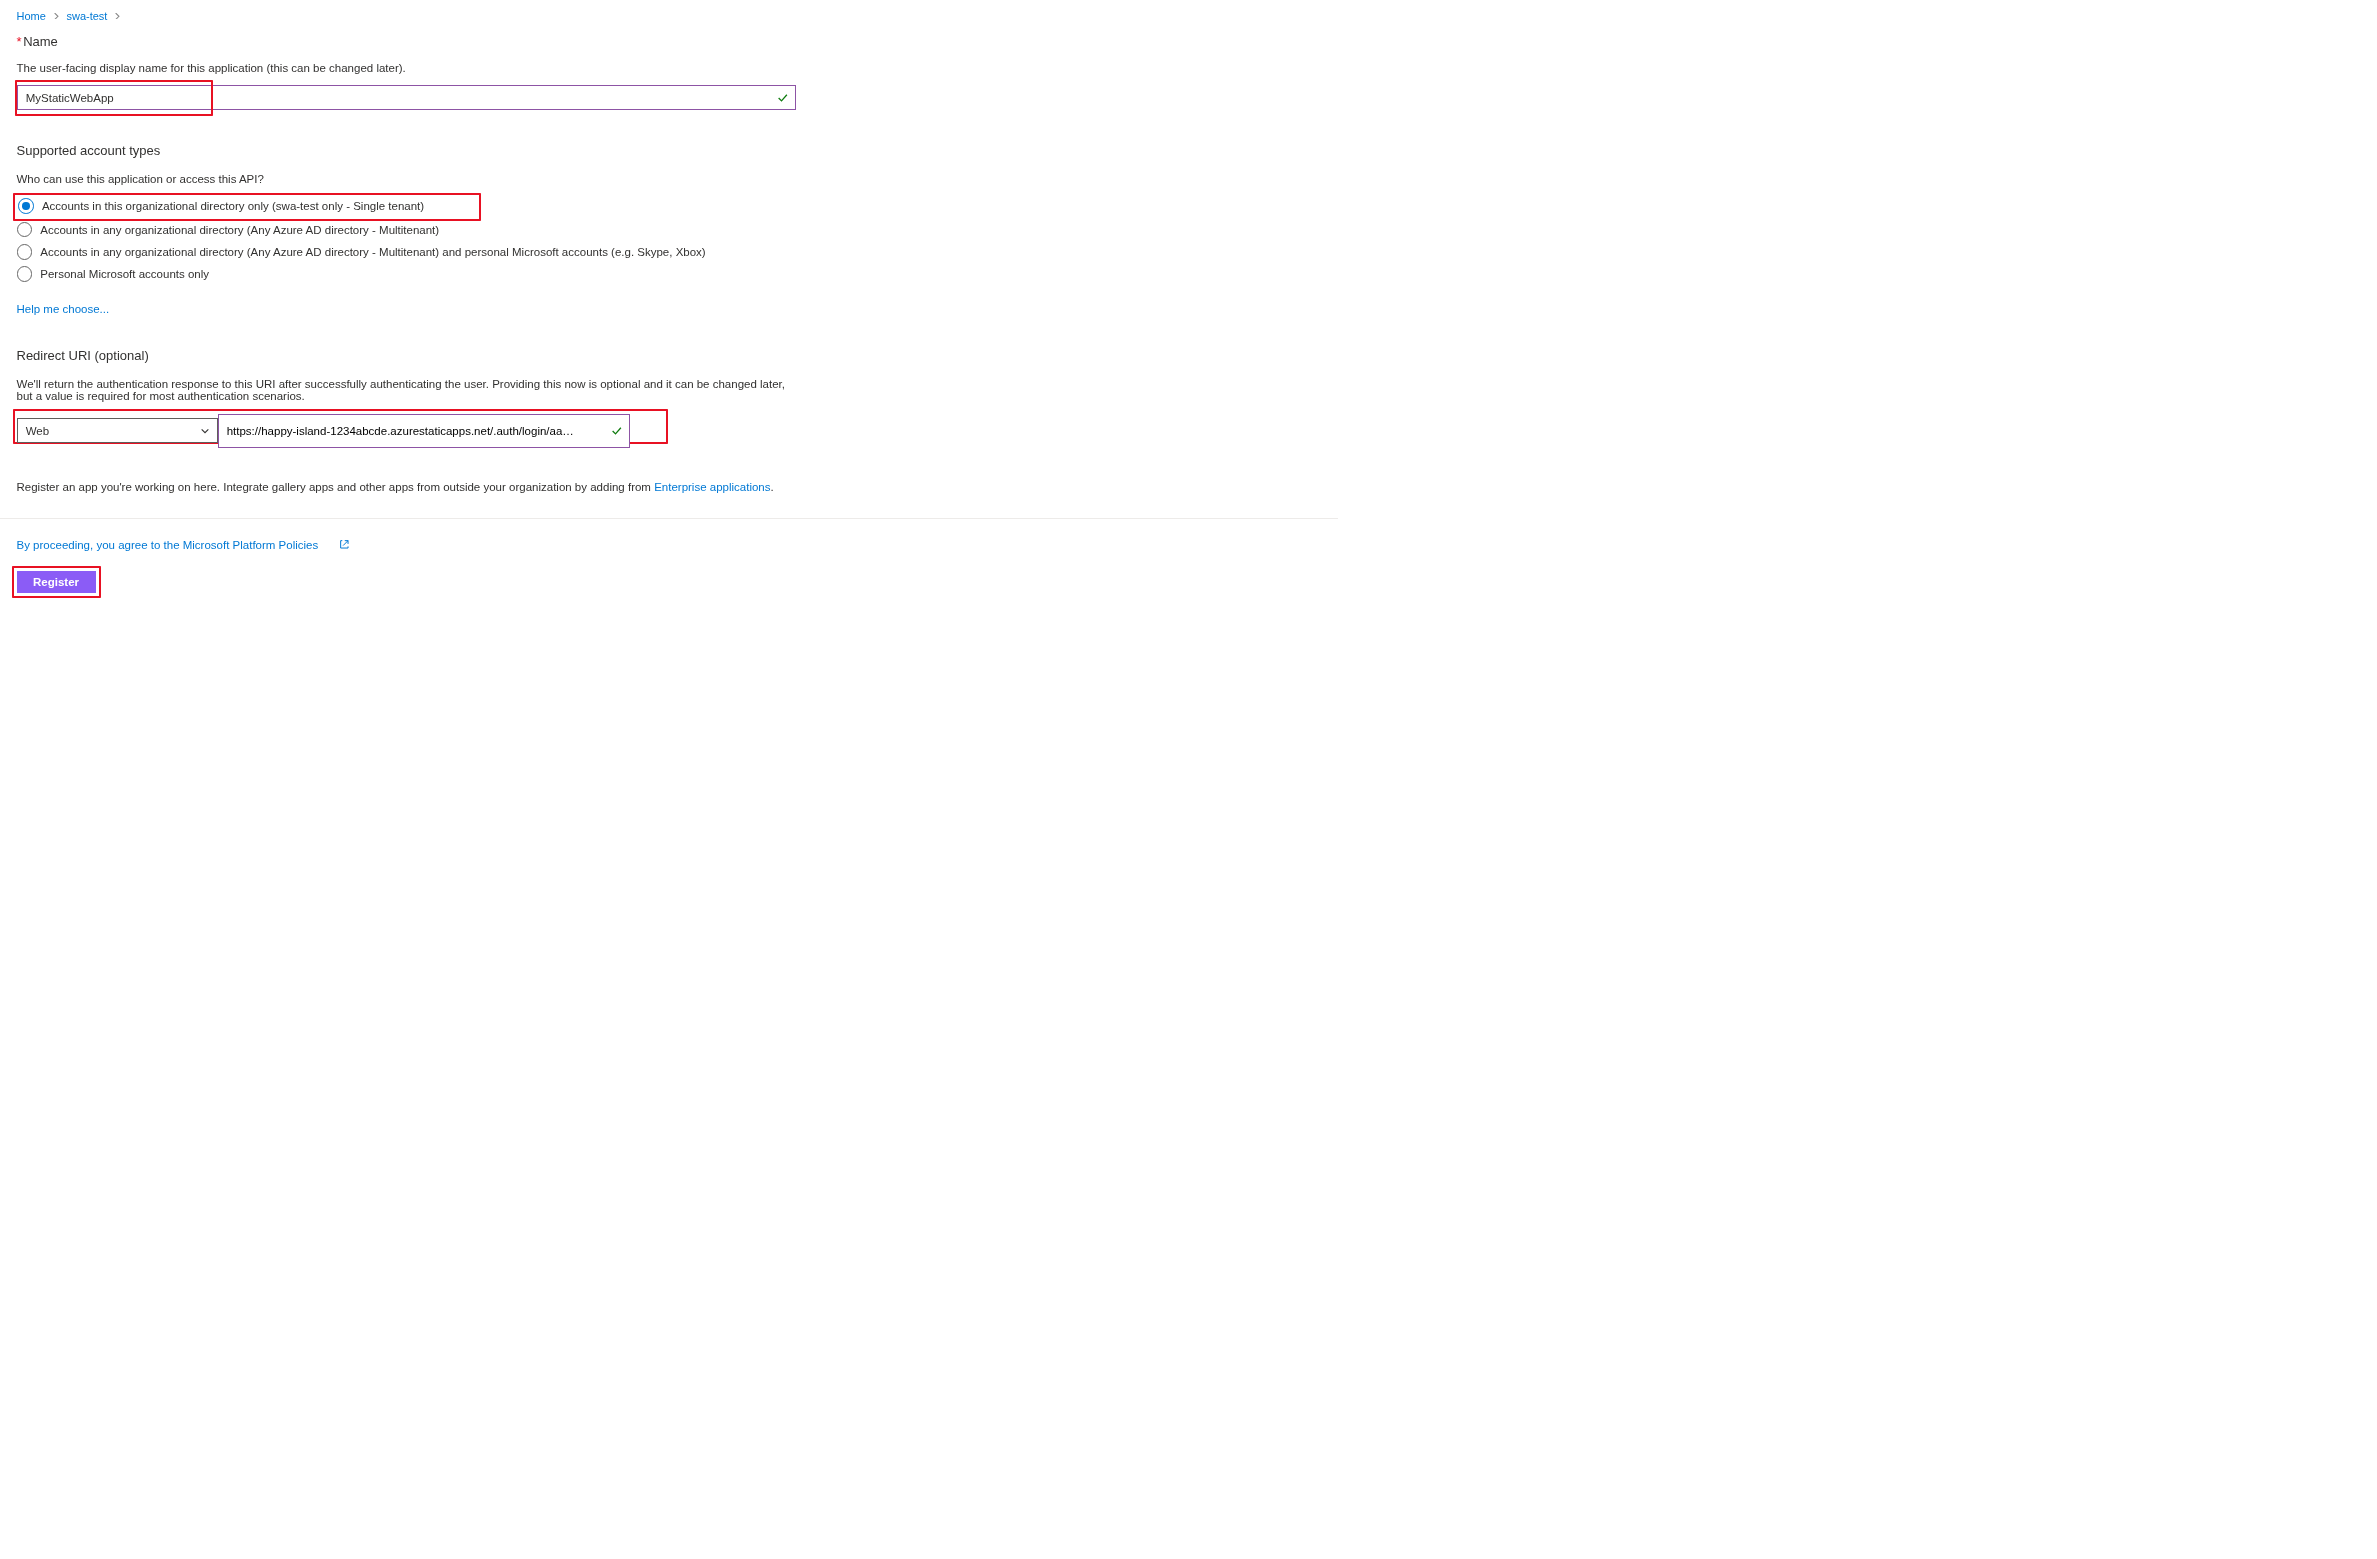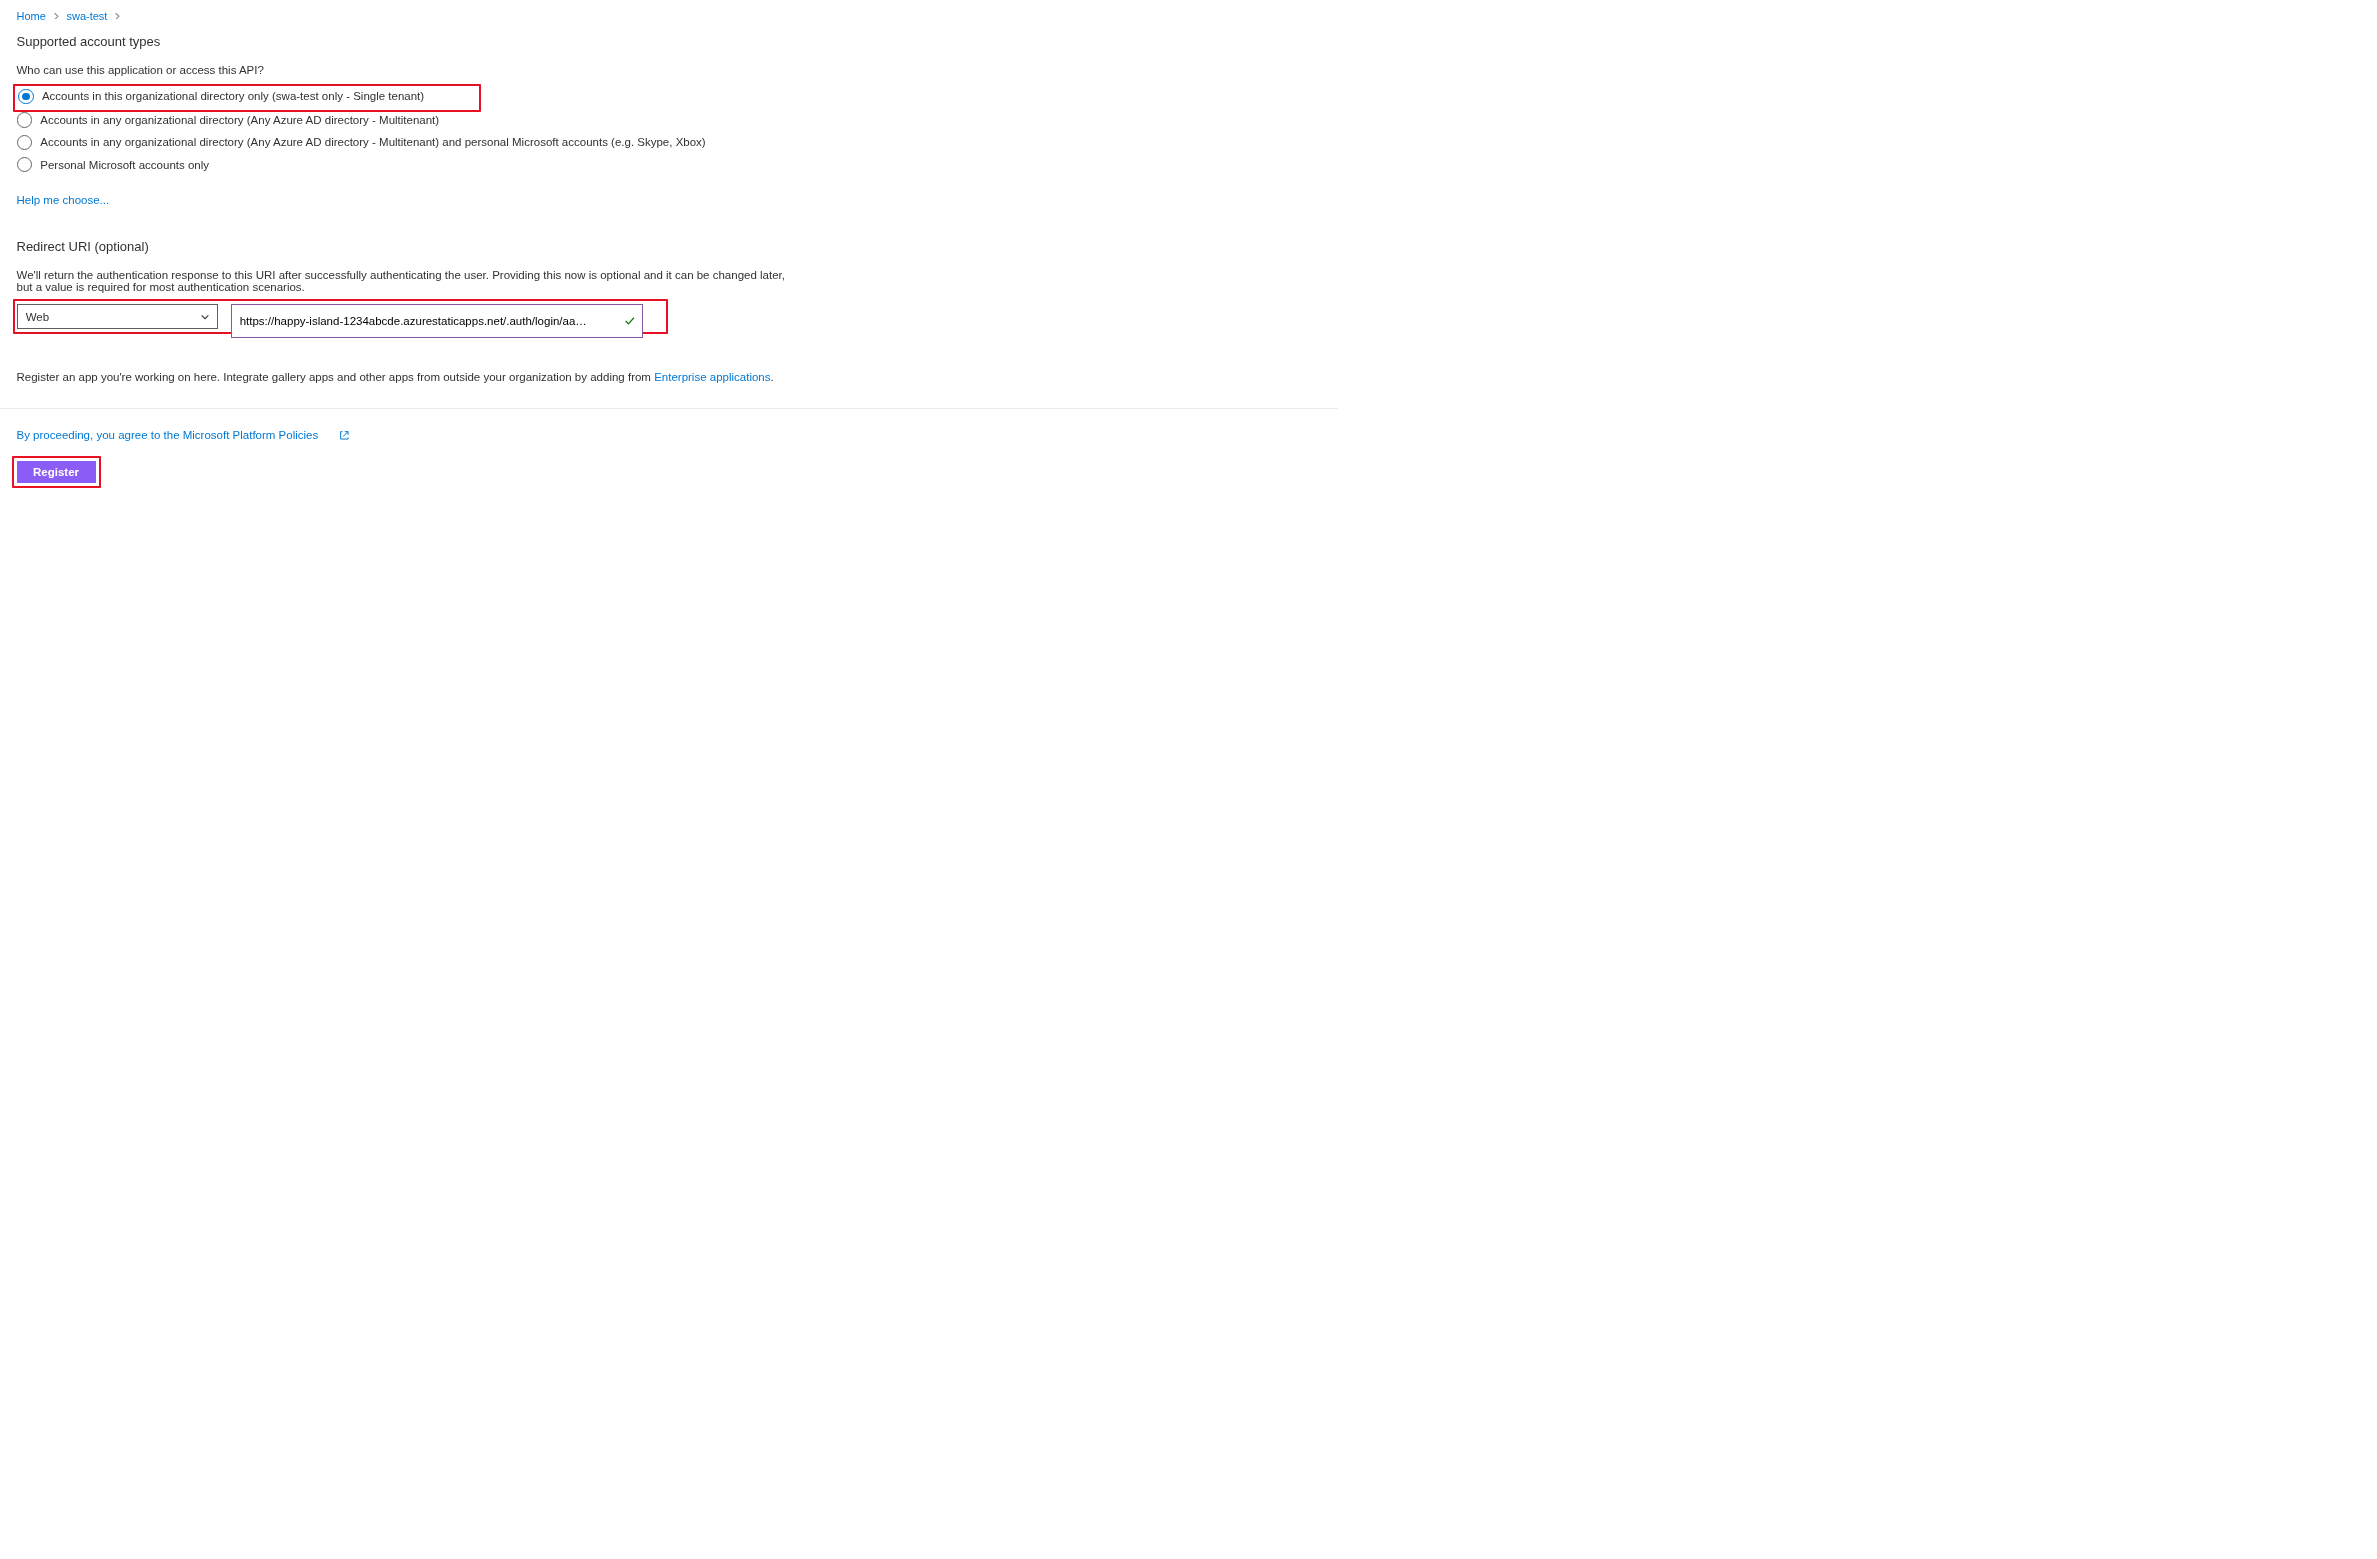--- a/index.html
+++ b/index.html
@@ -127,22 +127,21 @@
   .radio-row-hl .hl-red {
     position: absolute;
     left: -3.3px; top: -3.3px;
     width: 468px; height: 28px;
     pointer-events: none;
   }
   .link { color: #0078d4; text-decoration: none; cursor: pointer; }
   .help-link { display: inline-block; margin-top: 21.4px; }
   .redirect-row {
     display: flex;
-    align-items: flex-start;
-    gap: 13px;
+    align-items: center;
     position: relative;
     margin-top: 8.2px;
   }
   .redirect-row .hl-red {
     position: absolute;
     left: -3.3px;
     top: -5px;
     width: 655px;
     height: 35px;
     pointer-events: none;
@@ -235,20 +234,37 @@
     <span class="sep">
       <svg width="6.6" height="6.6" viewBox="0 0 8 8">
           <path d="M2 0 L6 4 L2 8" stroke="#888" stroke-width="1.3" fill="none"></path>
         </svg>
     </span>
   </div>
 
   
 
   
+  <div class="field-block">
+    <div class="field-label">
+      <span class="req-star">*</span><span>Name</span>
+    </div>
+    <div class="field-desc">The user-facing display name for this application (this can be changed later).</div>
+    <div class="name-row">
+      <span class="hl-red"></span>
+      <div class="name-input-wrap">
+        <input class="name-input" value="MyStaticWebApp" style="">
+        <span class="valid-check">
+          <svg width="11.5" height="11.5" viewBox="0 0 14 14">
+              <path d="M2 7 L5.5 10.5 L12 3" stroke="#107c10" stroke-width="1.6" fill="none"></path>
+            </svg>
+        </span>
+      </div>
+    </div>
+  </div>
 
   
   <div class="field-block">
     <h2 class="section-title">Supported account types</h2>
     <div class="section-sub">Who can use this application or access this API?</div>
 
     <div class="radio-list">
       <div class="radio-row-hl">
         <span class="hl-red"></span>
         <label class="radio-item">

